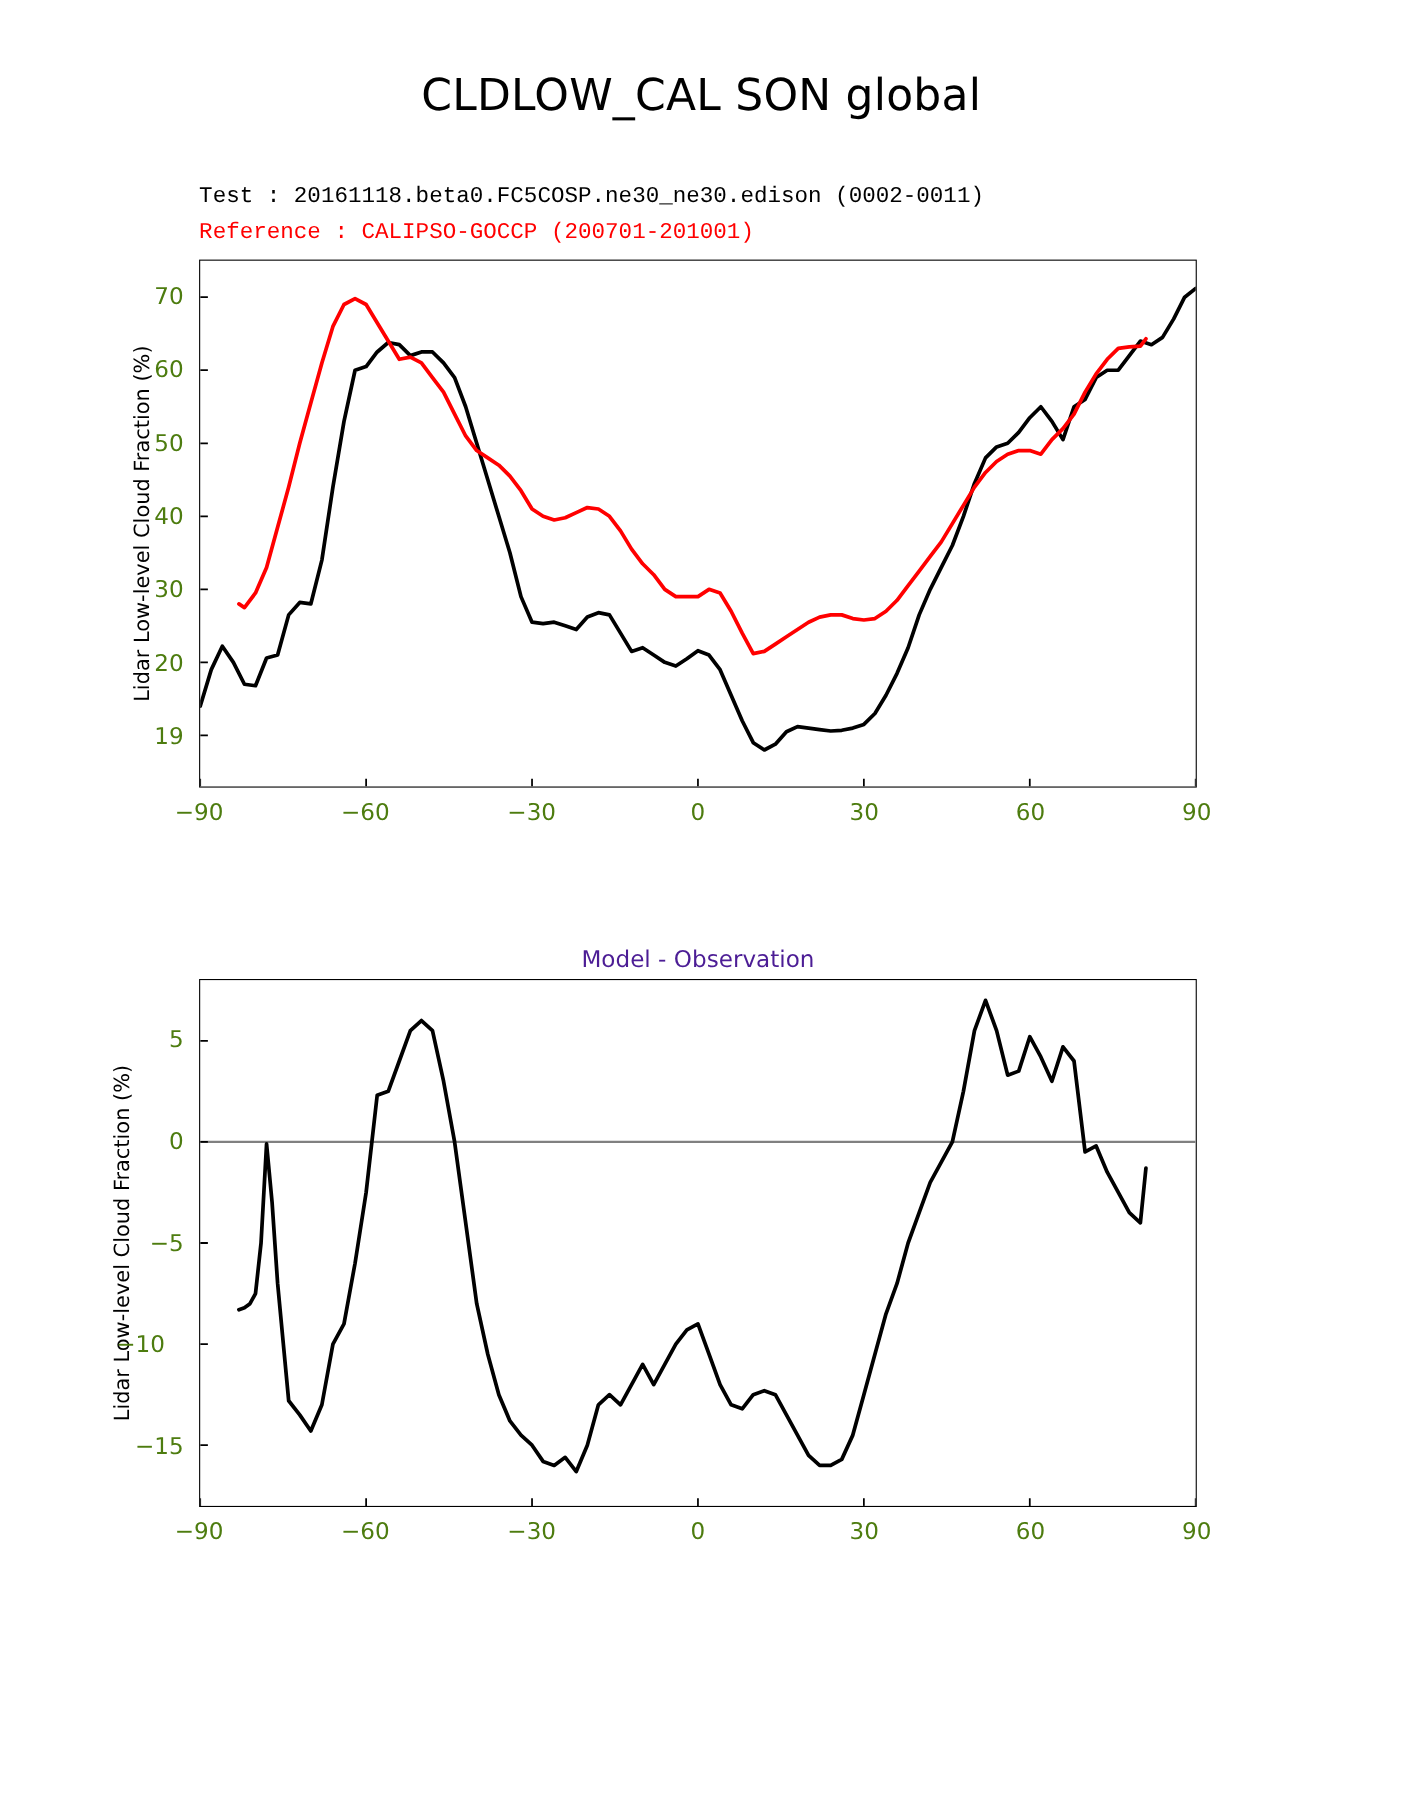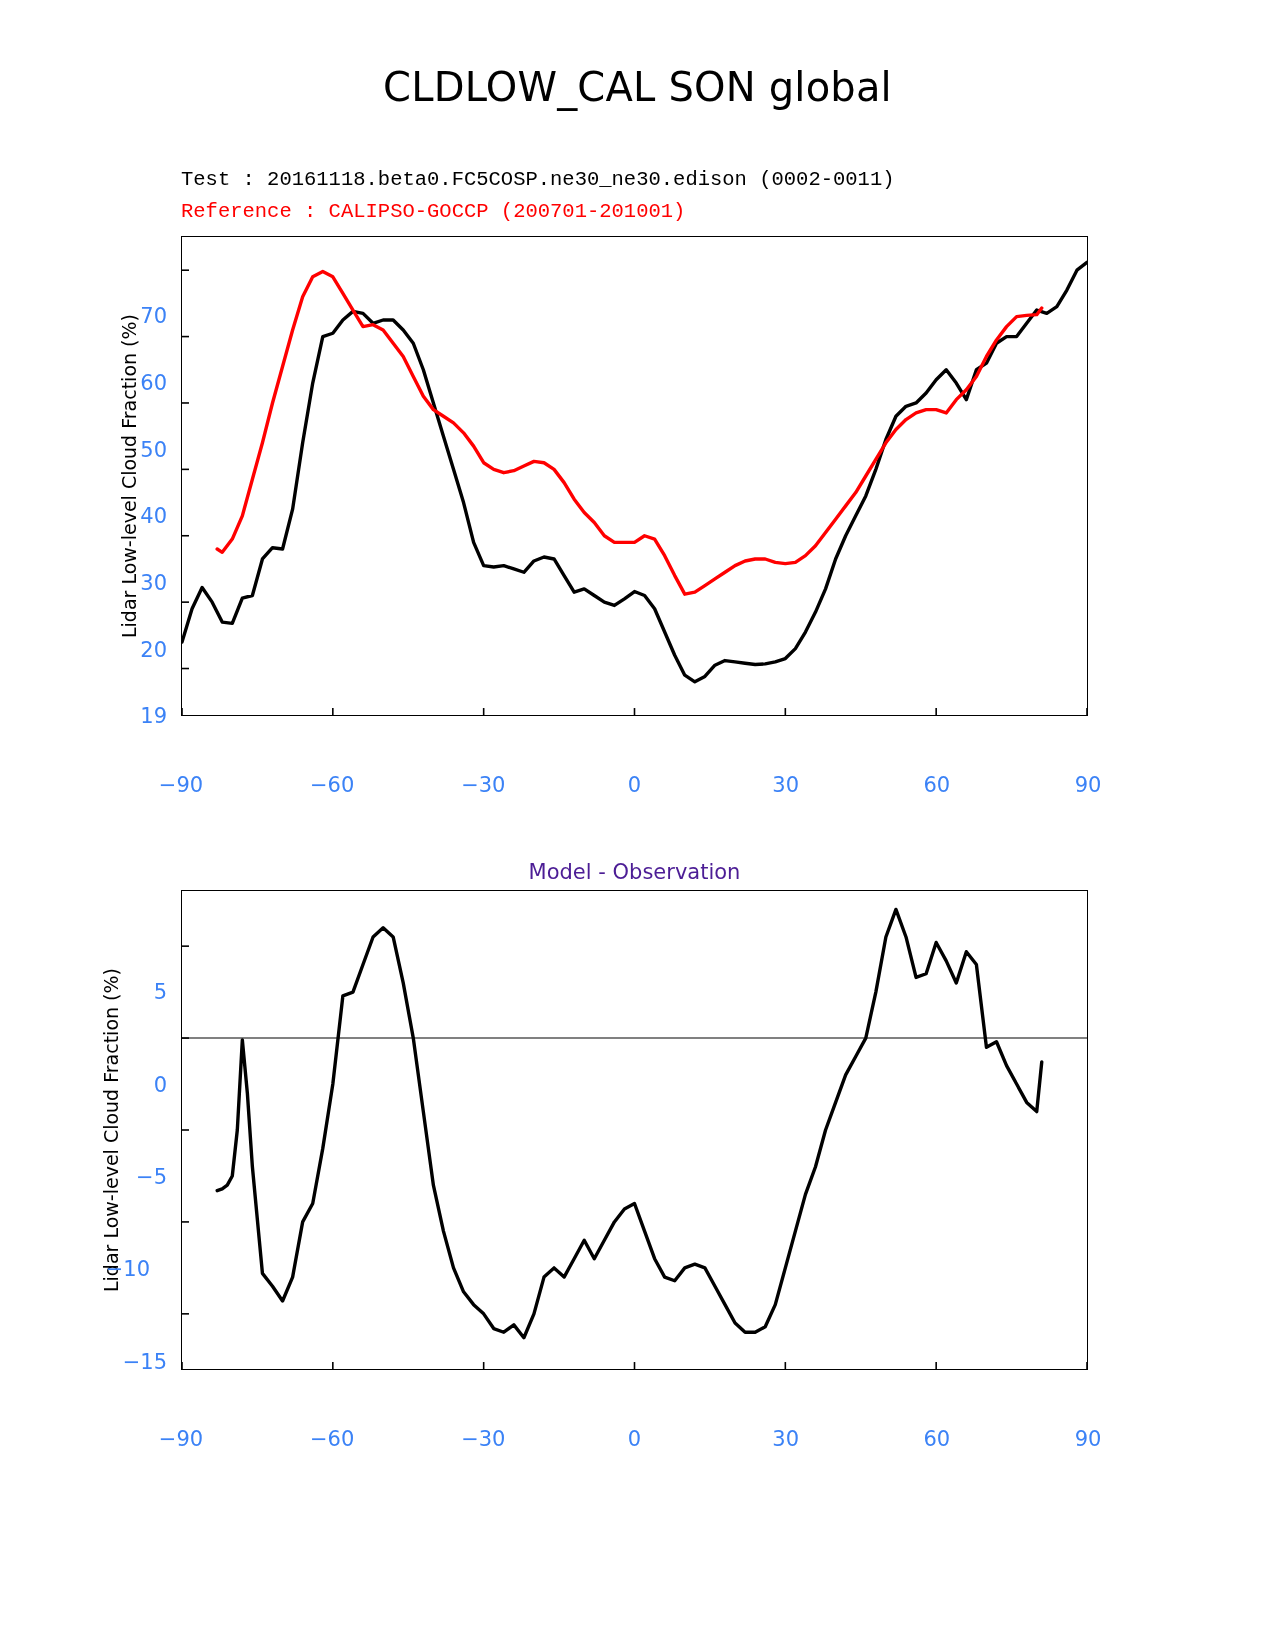--- a/index.html
+++ b/index.html
@@ -66,23 +66,22 @@
     left: 0;
     top: 0;
     width: 100%;
     height: 100%;
     display: block;
   }
   
   .tick {
     position: absolute;
     font-size: 21px;
-    color: #3b82f6;
+    color: #4d7c0f;
     white-space: nowrap;
-    margin-top: 47px;
   }
   .tick.x {
     transform: translateX(-50%);
   }
   .tick.y {
     transform: translateY(-50%);
     text-align: right;
   }
   
   .ylabel {

